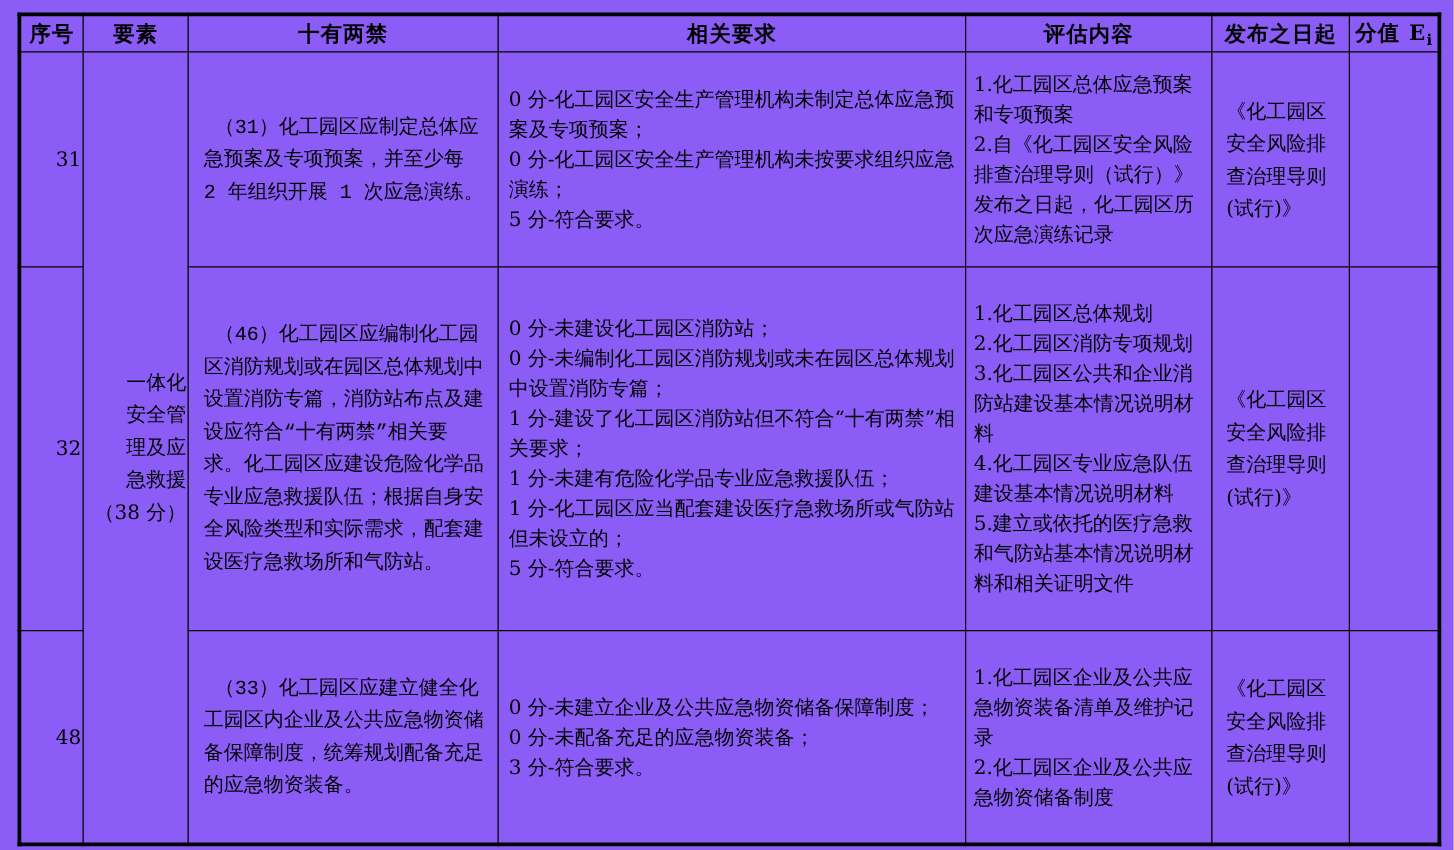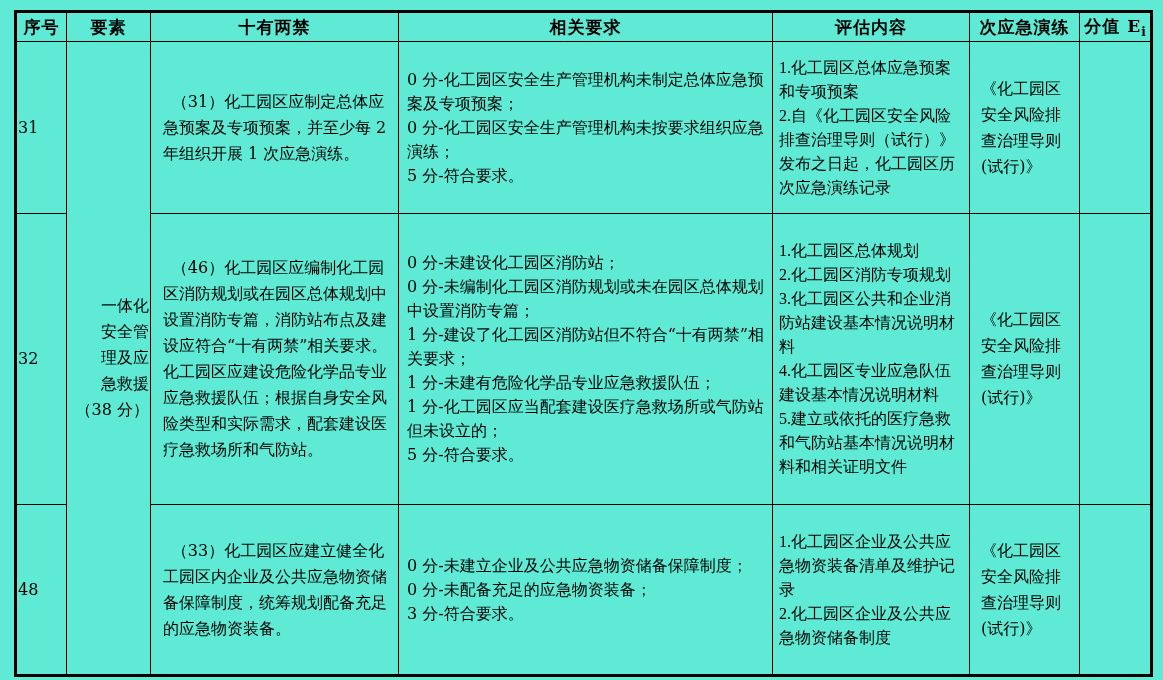--- a/index.html
+++ b/index.html
@@ -4,21 +4,21 @@
 <style>
   html, body {
     margin: 0;
     padding: 0;
     background: #ffffff;
   }
   .sheet {
     position: relative;
     width: 1163px;
     height: 680px;
-    background: #5eead4;
+    background: #8b5cf6;
     font-family: "DejaVu Serif", "Liberation Serif", serif;
     color: #000000;
     overflow: hidden;
   }
   table.eval-table {
     position: absolute;
     left: 14px;
     top: 10px;
     width: 1136px;
     border-collapse: collapse;
@@ -40,41 +40,41 @@
   }
   .eval-table td {
     font-size: 16px;
     line-height: 24px;
     vertical-align: middle;
   }
   tr.row-31 { height: 172px; }
   tr.row-32 { height: 291px; }
   tr.row-33 { height: 171px; }
 
-  td.cell-no { text-align: left; }
+  td.cell-no { text-align: right; }
   td.cell-element {
     text-align: right;
     white-space: pre-line;
     line-height: 26px;
   }
   td.cell-content {
     padding: 4px 10px 4px 12px;
     white-space: pre-line;
     text-indent: 0.55em;
     line-height: 26px;
+    font-family: Liberation Mono, monospace;
   }
   td.cell-rules {
     padding: 4px 5px 4px 8px;
     white-space: pre-line;
     margin-left: 25px;
   }
   td.cell-materials {
     padding: 4px 3px 4px 6px;
     white-space: pre-line;
-    font-family: Liberation Serif, serif;
   }
   td.cell-basis {
     padding: 4px 11px;
     white-space: pre-line;
     line-height: 26px;
   }
   td.cell-score { text-align: center; }
   th sub {
     font-size: 12px;
     letter-spacing: 0;
@@ -94,21 +94,21 @@
       <col style="width:110px">
       <col style="width:72px">
     </colgroup>
     <thead>
       <tr class="header-row">
         <th>序号</th>
         <th>要素</th>
         <th>十有两禁</th>
         <th>相关要求</th>
         <th>评估内容</th>
-        <th>次应急演练</th>
+        <th>发布之日起</th>
         <th><span>分值 E</span><sub>i</sub></th>
       </tr>
     </thead>
     <tbody>
       <tr class="row-31">
         <td class="cell-no">31</td>
         <td class="cell-element" rowspan="3">一体化
 安全管
 理及应
 急救援

